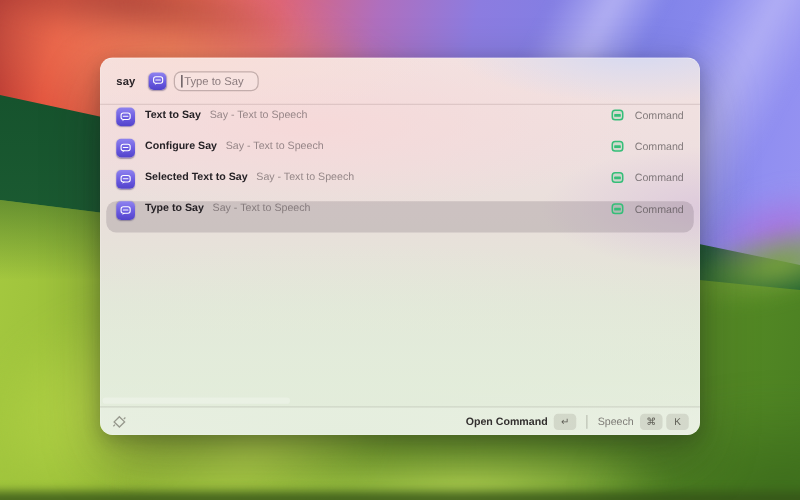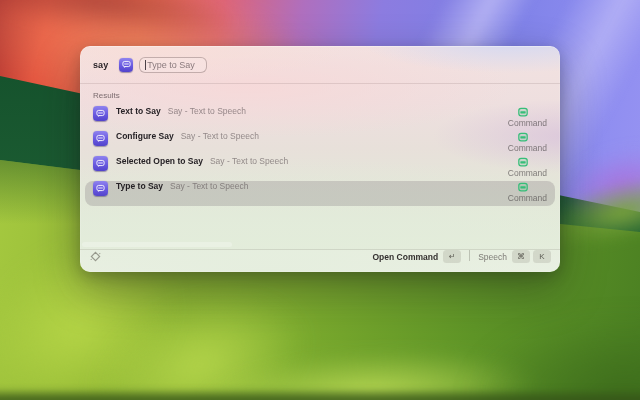--- a/index.html
+++ b/index.html
@@ -34,21 +34,21 @@
   .wp-chart2{left:90px;top:300px;width:220px;height:130px;transform:rotate(-20deg);
     background:radial-gradient(closest-side,rgba(200,228,85,.7),transparent);filter:blur(12px);}
   .wp-wave{left:200px;top:352px;width:340px;height:82px;transform:rotate(-3deg);
     background:radial-gradient(closest-side,rgba(205,232,95,.75),transparent);filter:blur(8px);}
   .wp-darkright{left:470px;top:318px;width:310px;height:150px;
     background:radial-gradient(closest-side,rgba(55,100,25,.7),transparent);filter:blur(14px);}
   .wp-bottomedge{left:-10px;bottom:-9px;width:680px;height:16px;
     background:rgba(52,84,24,.8);filter:blur(4px);}
 
   
-  .window{position:absolute;left:80px;top:46px;width:480px;height:226px;border-radius:10px;
+  .window{position:absolute;left:80px;top:46px;width:480px;height:302px;border-radius:10px;
     overflow:hidden;
     background:
       radial-gradient(55% 22% at 15% 0%,rgba(248,222,216,.9),transparent 75%),
       radial-gradient(45% 20% at 90% -2%,rgba(210,216,243,.95),transparent 70%),
       radial-gradient(75% 30% at 35% 18%,rgba(247,216,216,.85),transparent 75%),
       radial-gradient(38% 22% at 102% 40%,rgba(212,186,220,.6),transparent 75%),
       radial-gradient(120% 60% at 40% 100%,#e2ecda,transparent 85%),
       linear-gradient(180deg,#f3e2e1 0%,#eedfdf 25%,#e8e0da 45%,#e3e7d9 65%,#e4ecdb 85%,#e9efe2 100%);
     box-shadow:0 18px 45px rgba(25,25,25,.38),0 4px 14px rgba(25,25,25,.22),
                inset 0 0.5px 0 rgba(255,255,255,.55),inset 0 0 0 0.5px rgba(255,255,255,.25);}
@@ -70,27 +70,27 @@
 
   
   .results-label{padding:6px 13px 3px;font-size:8px;color:rgba(88,74,78,.78);line-height:11px;}
   .rows{padding:2px 5px 0;}
   .row{height:25px;display:flex;align-items:flex-start;border-radius:8px;padding:0 8px;}
   .row.selected{background:rgba(99,88,99,.22);}
   .row .cmd-icon{width:15px;height:15px;margin:0;}
   .row-title{font-size:8.5px;font-weight:700;color:#262226;margin-left:8px;white-space:nowrap;}
   .row-subtitle{font-size:8.5px;color:rgba(82,72,76,.58);margin-left:7px;white-space:nowrap;}
   .row-spacer{flex:1;}
-  .accessory{display:flex;align-items:center;flex-direction:column;}
+  .accessory{display:flex;align-items:center;}
   .accessory-label{font-size:8.5px;color:rgba(75,70,72,.66);margin-left:8px;}
 
   
   .scroll-hint{position:absolute;left:2px;bottom:25px;width:150px;height:5px;border-radius:3px;
     background:rgba(255,255,255,.26);}
-  .footer{position:absolute;left:0;right:0;bottom:0;height:22px;display:flex;align-items:flex-start;
+  .footer{position:absolute;left:0;right:0;bottom:0;height:22px;display:flex;align-items:center;
     padding:0 9px;border-top:1px solid rgba(105,105,90,.18);background:rgba(255,255,255,.12);}
   .footer-spacer{flex:1;}
   .footer-btn{display:flex;align-items:center;}
   .footer-primary-label{font-size:8.5px;font-weight:700;color:#33302f;}
   .footer-secondary-label{font-size:8.5px;color:rgba(75,70,68,.68);}
   .keycap{height:13px;min-width:14px;padding:0 2px;margin-left:5px;border-radius:3.5px;
     background:rgba(115,110,100,.18);color:#5f5e56;font-size:8px;
     display:flex;align-items:center;justify-content:center;}
   .keycap + .keycap{margin-left:3px;}
   .footer-divider{width:1px;height:11px;background:rgba(80,78,70,.28);margin:0 8px;}
@@ -127,21 +127,20 @@
           <line x1="6.6" y1="9.1" x2="13.4" y2="9.1" stroke="#ffffff" stroke-width="1.5" stroke-linecap="round"></line>
           <path d="M6.4 13.4 L5.1 16.4 L9.2 13.6 Z" fill="#ffffff"></path>
         </svg>
       </span>
       <span class="arg-field">
         <span class="caret"></span>
         <span class="arg-ph">Type to Say</span>
       </span>
     </div>
 
-    <div class="results-label">Results</div>
 
     <div class="rows">
         <div class="row">
         <span class="cmd-icon">
           <svg width="11" height="11" viewBox="0 0 20 20">
             <rect x="3.4" y="4.4" width="13.2" height="9.4" rx="3.2" fill="none" stroke="#ffffff" stroke-width="1.6"></rect>
             <line x1="6.6" y1="9.1" x2="13.4" y2="9.1" stroke="#ffffff" stroke-width="1.5" stroke-linecap="round"></line>
             <path d="M6.4 13.4 L5.1 16.4 L9.2 13.6 Z" fill="#ffffff"></path>
           </svg>
         </span>
@@ -176,21 +175,21 @@
         </span>
       </div>
         <div class="row">
         <span class="cmd-icon">
           <svg width="11" height="11" viewBox="0 0 20 20">
             <rect x="3.4" y="4.4" width="13.2" height="9.4" rx="3.2" fill="none" stroke="#ffffff" stroke-width="1.6"></rect>
             <line x1="6.6" y1="9.1" x2="13.4" y2="9.1" stroke="#ffffff" stroke-width="1.5" stroke-linecap="round"></line>
             <path d="M6.4 13.4 L5.1 16.4 L9.2 13.6 Z" fill="#ffffff"></path>
           </svg>
         </span>
-        <span class="row-title">Selected Open to Say</span>
+        <span class="row-title">Selected Text to Say</span>
         <span class="row-subtitle">Say - Text to Speech</span>
         <span class="row-spacer"></span>
         <span class="accessory">
           <svg width="12" height="12" viewBox="0 0 20 20">
             <rect x="3" y="3.8" width="14" height="12.6" rx="3.8" fill="rgba(53,190,120,0.16)" stroke="#35BE78" stroke-width="2"></rect>
             <rect x="5.6" y="8.7" width="8.8" height="3.6" rx="0.8" fill="#35BE78"></rect>
           </svg>
           <span class="accessory-label">Command</span>
         </span>
       </div>

